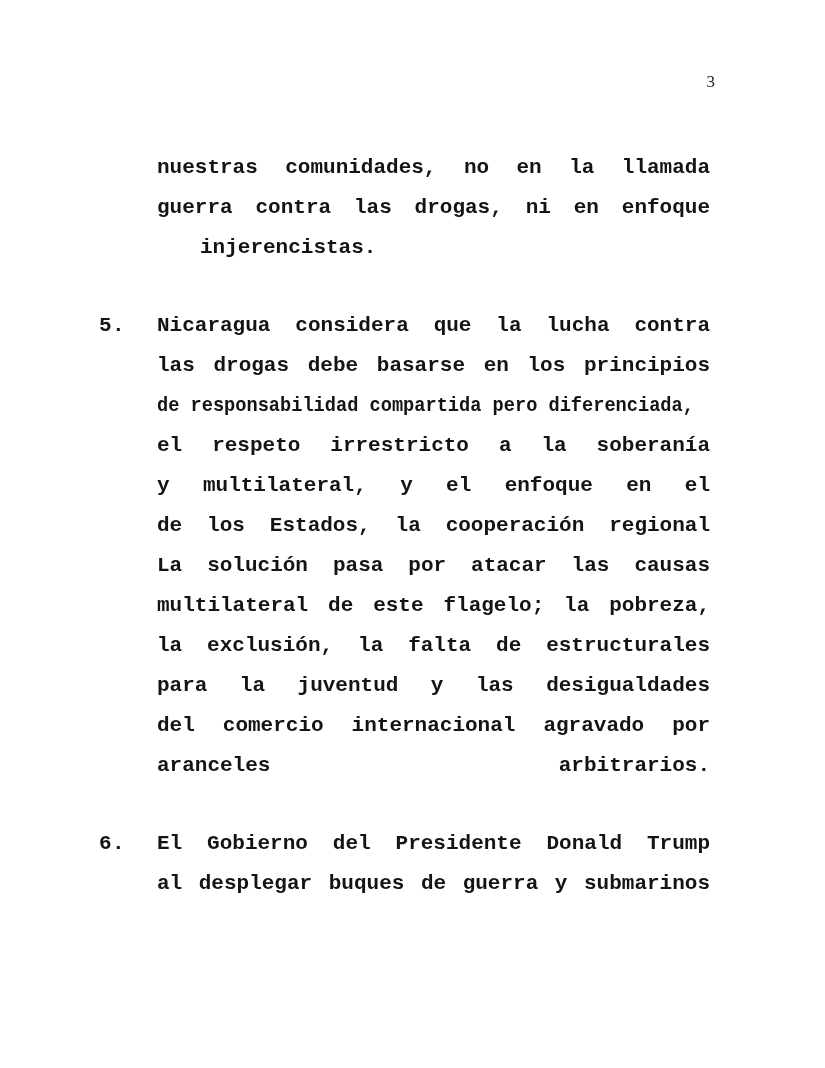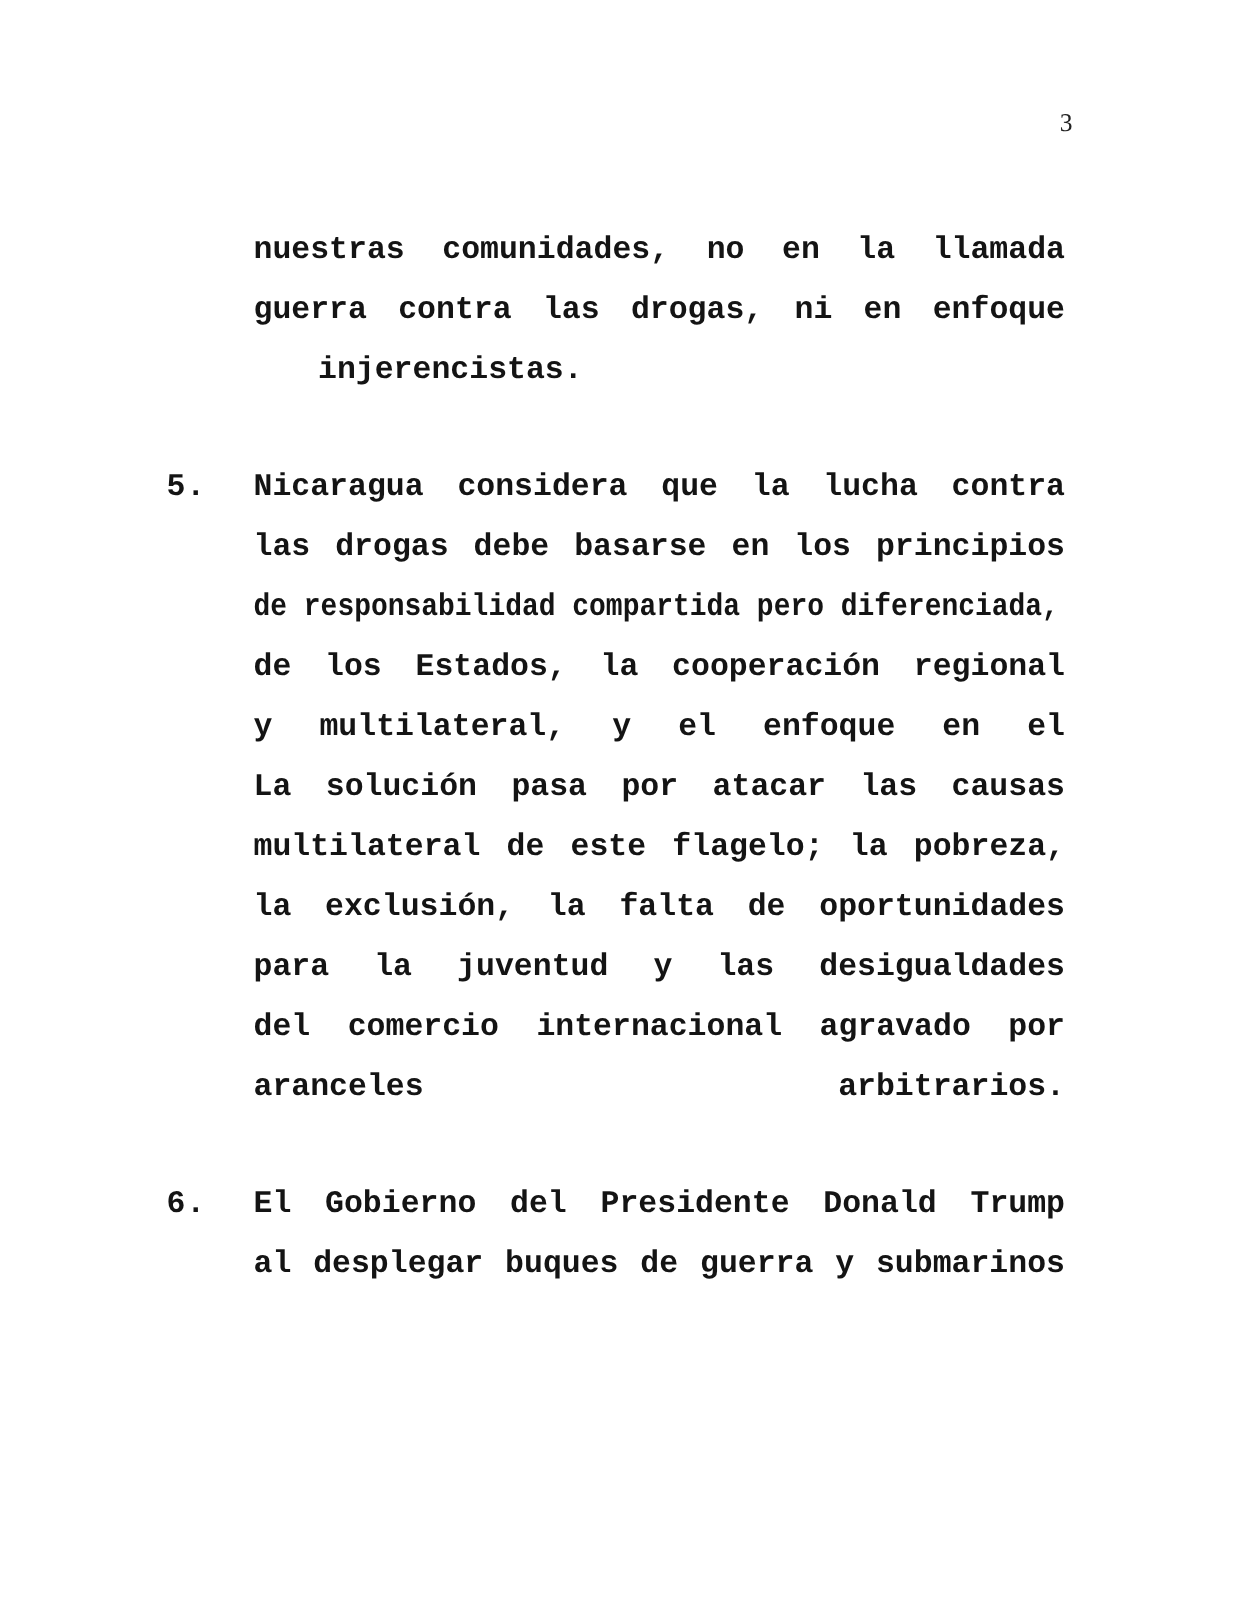--- a/index.html
+++ b/index.html
@@ -22,21 +22,21 @@
     top: 72px;
     right: 110px;
     font-family: "Liberation Serif", "DejaVu Serif", serif;
     font-size: 17px;
     line-height: 20px;
     color: #222222;
   }
   .doc-body {
     position: absolute;
     top: 148px;
-    left: 111px;
+    left: 99px;
     right: 115px;
   }
   .para {
     display: flex;
     align-items: flex-start;
     margin: 0 0 38px 0;
   }
   .marker {
     flex: none;
     width: 58px;
@@ -74,25 +74,26 @@
           <div class="line" style="white-space: normal; text-align-last: justify;">guerra contra las drogas, ni en enfoque</div>
           <div class="line final" style="white-space: normal; text-align-last: justify; margin-left: 43px;">injerencistas.</div>
         </div>
       </div>
       <div class="para">
         <span class="marker">5.</span>
         <div class="lines">
           <div class="line" style="white-space: normal; text-align-last: justify;">Nicaragua considera que la lucha contra</div>
           <div class="line" style="white-space: normal; text-align-last: justify;">las drogas debe basarse en los principios</div>
           <div class="line" style="white-space: nowrap; text-align-last: left; transform: scaleX(0.887603); transform-origin: 0px 50%;">de responsabilidad compartida pero diferenciada,</div>
+          <div class="line" style="white-space: normal; text-align-last: justify;">el respeto irrestricto a la soberanía</div>
+          <div class="line" style="white-space: normal; text-align-last: justify;">y multilateral, y el enfoque en el</div>
           <div class="line" style="white-space: normal; text-align-last: justify;">de los Estados, la cooperación regional</div>
-          <div class="line" style="white-space: normal; text-align-last: justify;">y multilateral, y el enfoque en el</div>
           <div class="line" style="white-space: normal; text-align-last: justify;">La solución pasa por atacar las causas</div>
           <div class="line" style="white-space: normal; text-align-last: justify;">multilateral de este flagelo; la pobreza,</div>
-          <div class="line" style="white-space: normal; text-align-last: justify;">la exclusión, la falta de oportunidades</div>
+          <div class="line" style="white-space: normal; text-align-last: justify;">la exclusión, la falta de estructurales</div>
           <div class="line" style="white-space: normal; text-align-last: justify;">para la juventud y las desigualdades</div>
           <div class="line" style="white-space: normal; text-align-last: justify;">del comercio internacional agravado por</div>
           <div class="line final" style="white-space: normal; text-align-last: justify;">aranceles arbitrarios.</div>
         </div>
       </div>
       <div class="para">
         <span class="marker">6.</span>
         <div class="lines">
           <div class="line" style="white-space: normal; text-align-last: justify;">El Gobierno del Presidente Donald Trump</div>
           <div class="line final" style="white-space: normal; text-align-last: justify; font-family: Liberation Mono, monospace;">al desplegar buques de guerra y submarinos</div>

